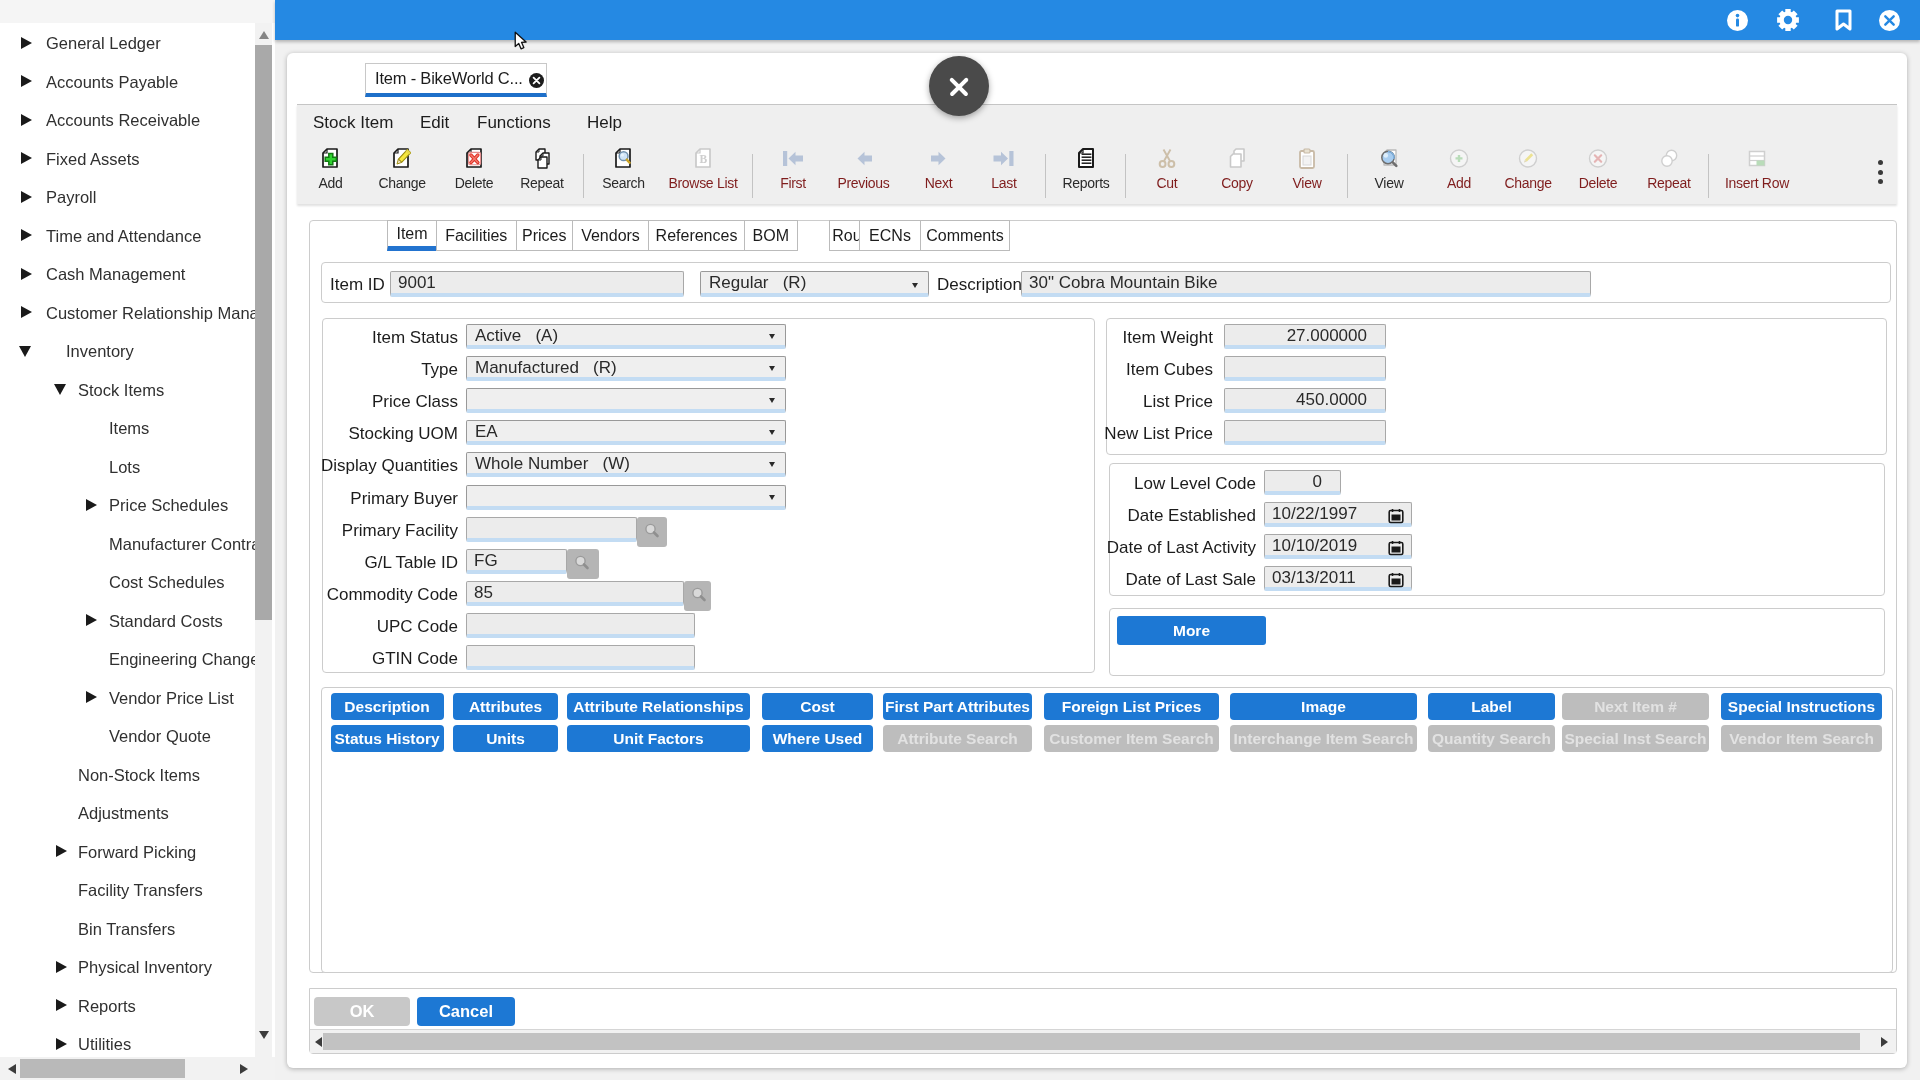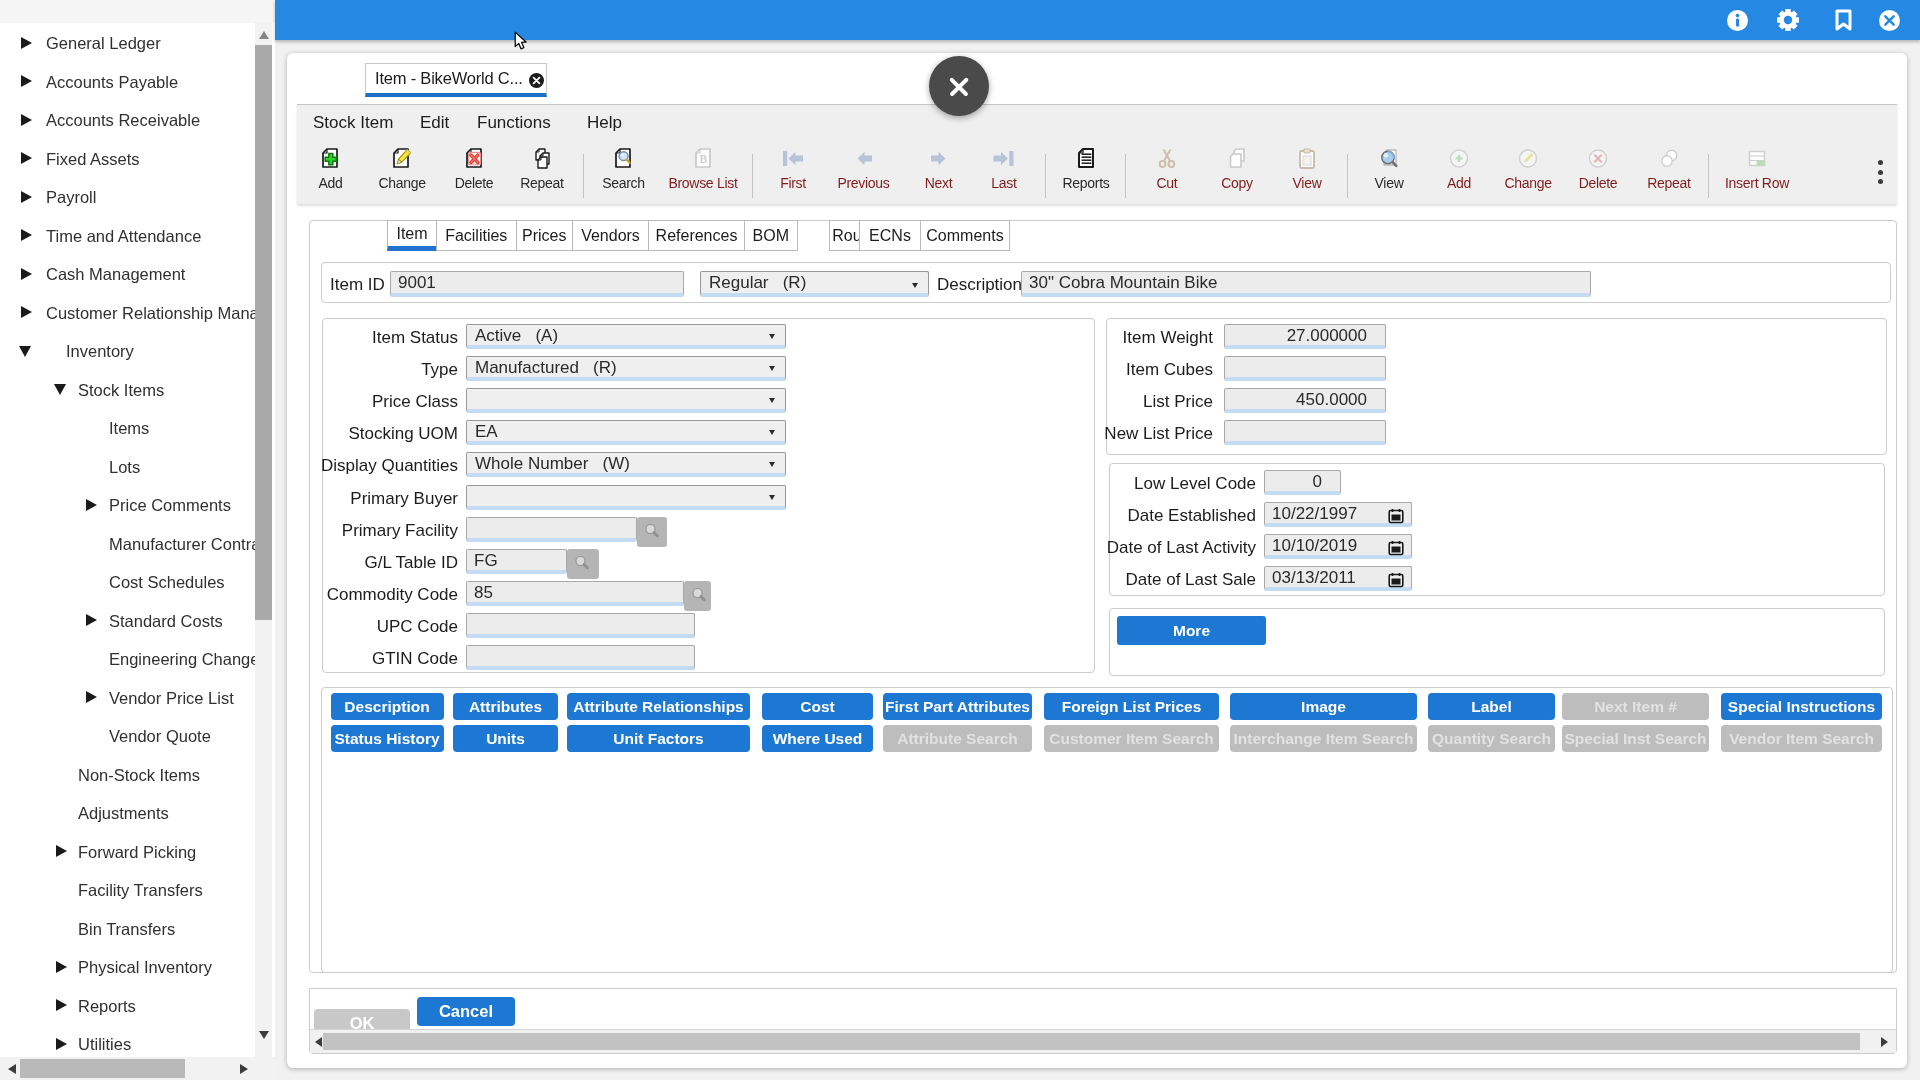--- a/index.html
+++ b/index.html
@@ -91,21 +91,21 @@
 <div class="tree-item" style="left:46px; top:239.0px;">Cash Management</div>
 <div class="tri r" style="left:21px; top:283.0px;"></div>
 <div class="tree-item" style="left:46px; top:277.5px;">Customer Relationship Manag</div>
 <div class="tri d" style="left:19px; top:322.5px;"></div>
 <div class="tree-item" style="left:46px; top:316.0px;margin-left:20px;">Inventory</div>
 <div class="tri d" style="left:54px; top:361.0px;"></div>
 <div class="tree-item" style="left:78px; top:354.5px;">Stock Items</div>
 <div class="tree-item" style="left:109px; top:393.0px;">Items</div>
 <div class="tree-item" style="left:109px; top:431.5px;">Lots</div>
 <div class="tri r" style="left:86px; top:475.5px;"></div>
-<div class="tree-item" style="left:109px; top:470.0px;">Price Comments</div>
+<div class="tree-item" style="left:109px; top:470.0px;">Price Schedules</div>
 <div class="tree-item" style="left:109px; top:508.5px;">Manufacturer Contra</div>
 <div class="tree-item" style="left:109px; top:547.0px;">Cost Schedules</div>
 <div class="tri r" style="left:86px; top:591.0px;"></div>
 <div class="tree-item" style="left:109px; top:585.5px;">Standard Costs</div>
 <div class="tree-item" style="left:109px; top:624.0px;">Engineering Change</div>
 <div class="tri r" style="left:86px; top:668.0px;"></div>
 <div class="tree-item" style="left:109px; top:662.5px;">Vendor Price List</div>
 <div class="tree-item" style="left:109px; top:701.0px;">Vendor Quote</div>
 <div class="tree-item" style="left:78px; top:739.5px;">Non-Stock Items</div>
 <div class="tree-item" style="left:78px; top:778.0px;">Adjustments</div>
@@ -392,21 +392,21 @@
 <div class="bbtn" style="left:453px; top:725px; width:105px;">Units</div>
 <div class="bbtn" style="left:567px; top:725px; width:183px;">Unit Factors</div>
 <div class="bbtn" style="left:762px; top:725px; width:111px;">Where Used</div>
 <div class="bbtn dis" style="left:883px; top:725px; width:149px;">Attribute Search</div>
 <div class="bbtn dis" style="left:1044px; top:725px; width:175px;">Customer Item Search</div>
 <div class="bbtn dis" style="left:1230px; top:725px; width:187px;">Interchange Item Search</div>
 <div class="bbtn dis" style="left:1428px; top:725px; width:127px;">Quantity Search</div>
 <div class="bbtn dis" style="left:1562px; top:725px; width:147px;">Special Inst Search</div>
 <div class="bbtn dis" style="left:1721px; top:725px; width:161px;">Vendor Item Search</div>
 <div id="footbox"></div>
-<div class="bbtn" style="left:314px; top:997px; width:96px; height:29px; line-height:29px; background:#c8c8c8; color:#fff; font-size:16.5px;margin-top:12px;">OK</div>
+<div class="bbtn" style="left:314px; top:997px; width:96px; height:29px; line-height:29px; background:#c8c8c8; color:#fff; font-size:16.5px;">OK</div>
 <div class="bbtn" style="left:417px; top:997px; width:98px; height:29px; line-height:29px; font-size:16.5px;">Cancel</div>
 <div id="wscroll">
 <div class="sb-arrow" style="left:5px; top:7px; border-top:5px solid transparent; border-bottom:5px solid transparent; border-right:7px solid #3c3c3c;"></div>
 <div class="thumb"></div>
 <div class="sb-arrow" style="left:1571px; top:7px; border-top:5px solid transparent; border-bottom:5px solid transparent; border-left:7px solid #3c3c3c;"></div>
 </div>
 <div id="bigclose"></div>
 <svg class="abs" style="left:514px; top:31px;" width="18" height="22" viewBox="0 0 22 26">
     <path d="M1.5 1 L1.5 18.5 L5.8 14.8 L8.6 21.3 L12 19.8 L9.2 13.4 L14.8 13 Z" fill="#fff" stroke="#111" stroke-width="1.6" stroke-linejoin="round"></path>
   </svg>

